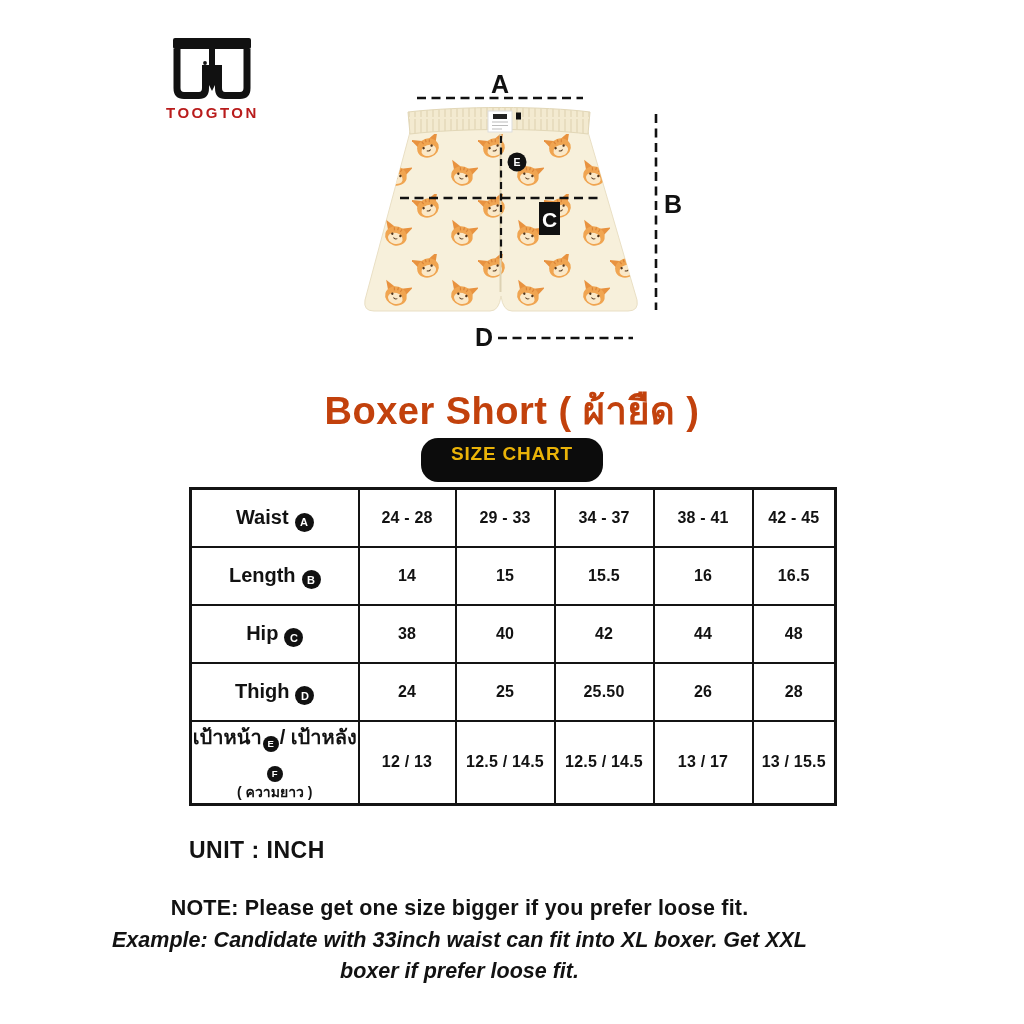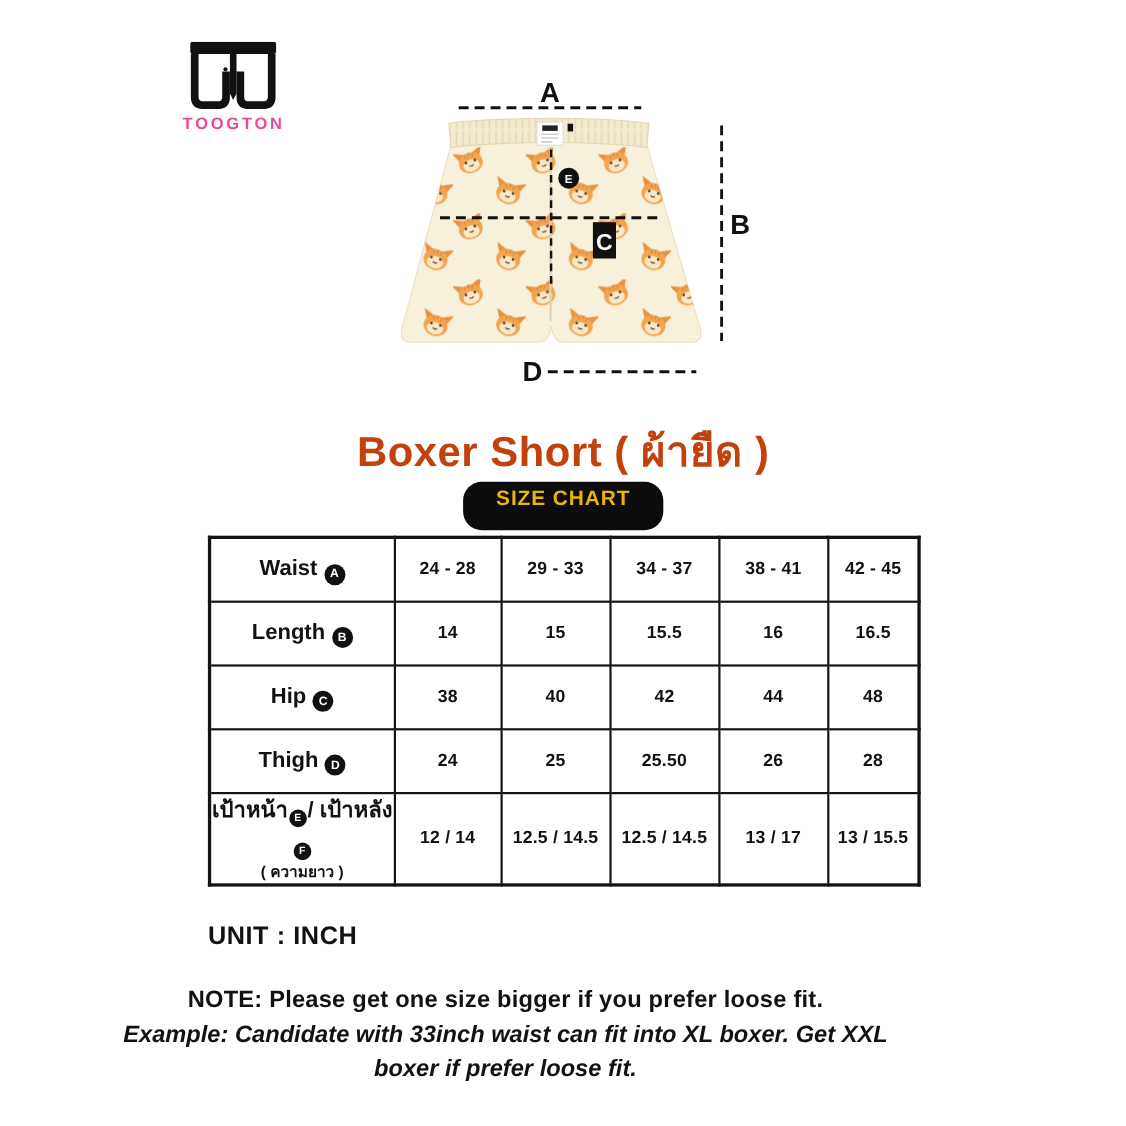--- a/index.html
+++ b/index.html
@@ -5,21 +5,21 @@
   html,body{margin:0;padding:0;}
   body{
     width:1024px;height:1024px;position:relative;background:#ffffff;
     font-family:"Liberation Sans", sans-serif;color:#121212;overflow:hidden;
   }
   .abs{position:absolute;}
 
   
   #logo{left:166px;top:38px;width:92px;text-align:center;}
   #logo svg{display:block;margin:0 auto;}
-  #brand-name{margin-top:4px;font-size:15px;font-weight:700;letter-spacing:2.5px;color:#ec4899;}
+  #brand-name{margin-top:4px;font-size:15px;font-weight:700;letter-spacing:2.5px;color:#b91c1c;}
 
   
   #diagram{left:340px;top:70px;width:350px;height:290px;}
   .dim-letter{font-family:"Liberation Sans",sans-serif;font-size:25px;font-weight:700;fill:#111;}
 
   
   #title{left:0;top:380px;width:1024px;text-align:center;font-size:38px;font-weight:600;
          letter-spacing:0.5px;color:#c2410c;margin:0;}
   #pill{left:50%;top:438px;transform:translateX(-50%);background:#0c0c0c;color:#eab308;
         height:44px;line-height:31px;padding:0 30px;border-radius:17px;
@@ -162,21 +162,21 @@
     <td class="val">25</td>
     <td class="val">25.50</td>
     <td class="val">26</td>
     <td class="val">28</td>
   </tr>
   <tr class="r-last">
     <td class="lbl thai">
       <span><span>เป้าหน้า</span><span class="badge sm">E</span><span>/ </span><span>เป้าหลัง</span><span class="badge sm">F</span></span>
       <span class="thai-sub">( ความยาว )</span>
     </td>
-    <td class="val">12 / 14</td>
+    <td class="val">12 / 13</td>
     <td class="val">12.5 / 14.5</td>
     <td class="val">12.5 / 14.5</td>
     <td class="val">13 / 17</td>
     <td class="val">13 / 15.5</td>
   </tr>
 </tbody>
   </table>
 
 <div class="abs" id="unit">UNIT : INCH</div>
 

